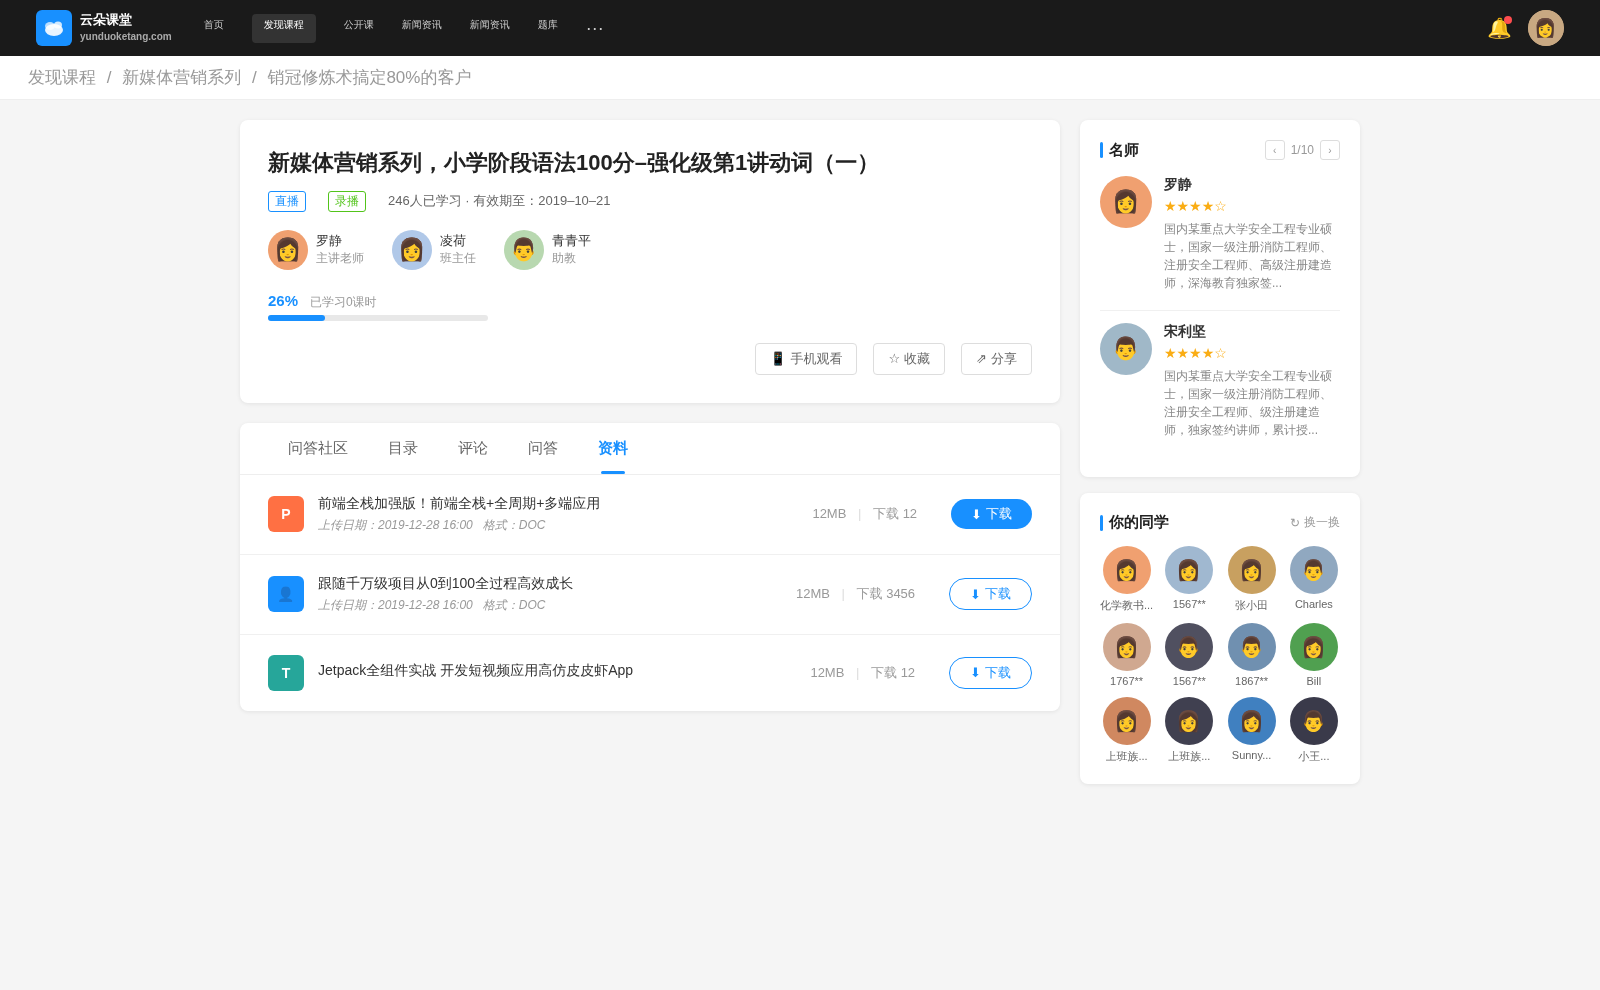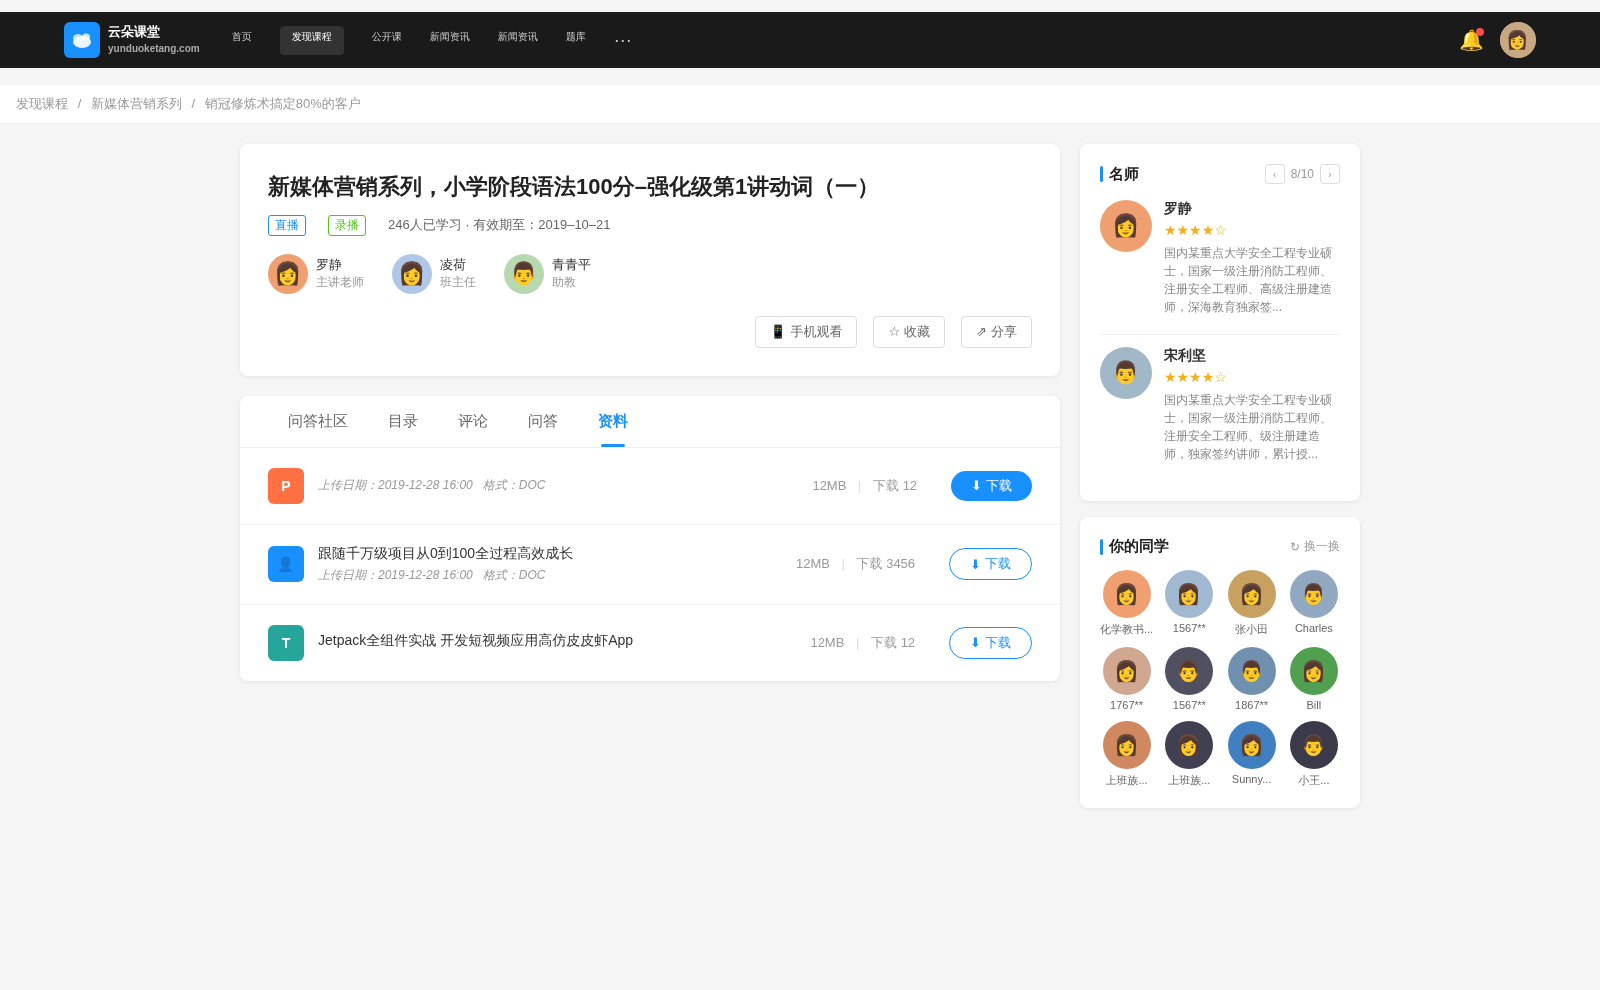--- a/index.html
+++ b/index.html
@@ -1,34 +1,34 @@
 <!DOCTYPE html>
 <html><head>
   <meta charset="utf-8">
   <style>
     * { box-sizing: border-box; margin: 0; padding: 0; }
     body { font-family: -apple-system, BlinkMacSystemFont, "PingFang SC", "Microsoft YaHei", sans-serif; background: #f5f5f5; font-size: 14px; color: #333; }
 
     
-    .navbar { background: #1a1a1a; height: 56px; display: flex; align-items: center; padding: 0 64px; justify-content: space-between; margin-top: 12px; }
+    .navbar { background: #1a1a1a; height: 56px; display: flex; align-items: center; padding: 0 36px; justify-content: space-between; }
     .nav-left { display: flex; align-items: center; gap: 32px; }
     .logo { display: flex; align-items: center; gap: 8px; color: #fff; font-size: 16px; font-weight: bold; }
     .logo-icon { width: 36px; height: 36px; background: #1890ff; border-radius: 6px; display: flex; align-items: center; justify-content: center; color: #fff; font-size: 18px; }
     .logo-text { color: #fff; font-size: 13px; line-height: 1.2; }
     .nav-links { display: flex; gap: 28px; }
     .nav-link { color: #ccc; font-size: 10px; cursor: pointer; padding: 4px 0; text-decoration: none; }
     .nav-link.active { color: #fff; background: #333; padding: 4px 12px; border-radius: 4px; }
     .nav-link.dots { font-size: 18px; color: #ccc; }
     .nav-right { display: flex; align-items: center; gap: 16px; }
     .bell-icon { color: #ccc; font-size: 20px; position: relative; cursor: pointer; }
     .bell-badge { width: 8px; height: 8px; background: #ff4d4f; border-radius: 50%; position: absolute; top: 0; right: 0; }
     .avatar { width: 36px; height: 36px; border-radius: 50%; background: #c8a882; overflow: hidden; cursor: pointer; }
 
     
-    .breadcrumb { background: #fff; padding: 10px 16px; font-size: 13px; color: #999; border-bottom: 1px solid #eee; margin-top: 17px; }
+    .breadcrumb { background: #fff; padding: 10px 28px; font-size: 17px; color: #999; border-bottom: 1px solid #eee; }
     .breadcrumb span { cursor: pointer; }
     .breadcrumb .sep { margin: 0 6px; }
 
     
     .main-container { max-width: 1200px; margin: 0 auto; padding: 20px 40px; display: flex; gap: 20px; }
 
     
     .content-left { flex: 1; min-width: 0; }
 
     
@@ -202,20 +202,27 @@
           <div class="teacher-avatar green">
             <div class="face">👨</div>
           </div>
           <div class="teacher-info">
             <div class="teacher-name">青青平</div>
             <div class="teacher-role">助教</div>
           </div>
         </div>
       </div>
 
+      <div class="progress-section">
+        <span class="progress-label">26%</span>
+        <span class="progress-sub">已学习0课时</span>
+        <div class="progress-bar-bg">
+          <div class="progress-bar-fill"></div>
+        </div>
+      </div>
 
       <div class="course-actions">
         <div class="action-btns">
           <button class="action-btn">
             <span>📱</span>
             <span>手机观看</span>
           </button>
           <button class="action-btn">
             <span>☆</span>
             <span>收藏</span>
@@ -234,20 +241,21 @@
         <div class="tab-item">目录</div>
         <div class="tab-item">评论</div>
         <div class="tab-item">问答</div>
         <div class="tab-item active">资料</div>
       </div>
       <div class="tabs-body">
 
         <div class="resource-item">
           <div class="res-icon orange">P</div>
           <div class="res-info">
+            <div class="res-title">前端全栈加强版！前端全栈+全周期+多端应用</div>
             <div class="res-meta">
               <span>上传日期：2019-12-28  16:00</span>&nbsp;&nbsp;
               <span>格式：DOC</span>
             </div>
           </div>
           <div class="res-stats">
             <span>12MB</span>
             <span class="res-sep">|</span>
             <span>下载 12</span>
           </div>
@@ -298,21 +306,21 @@
     </div>
   </div>
 
   <div class="content-right">
 
     <div class="sidebar-card">
       <div class="sidebar-header">
         <div class="sidebar-header-left">名师</div>
         <div class="pagination-ctrl">
           <div class="pg-btn">‹</div>
-          <span>8/10</span>
+          <span>1/10</span>
           <div class="pg-btn">›</div>
         </div>
       </div>
 
       <div class="teacher-card">
         <div class="teacher-card-avatar av-1">
           <div class="face">👩</div>
         </div>
         <div class="teacher-card-info">
           <div class="teacher-card-name">罗静</div>

